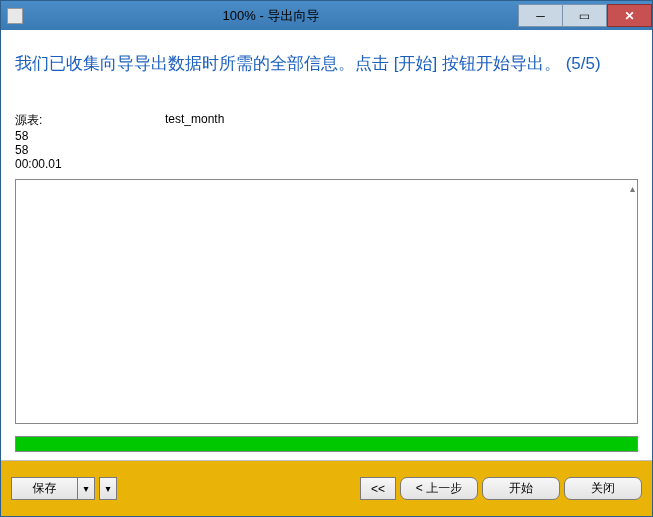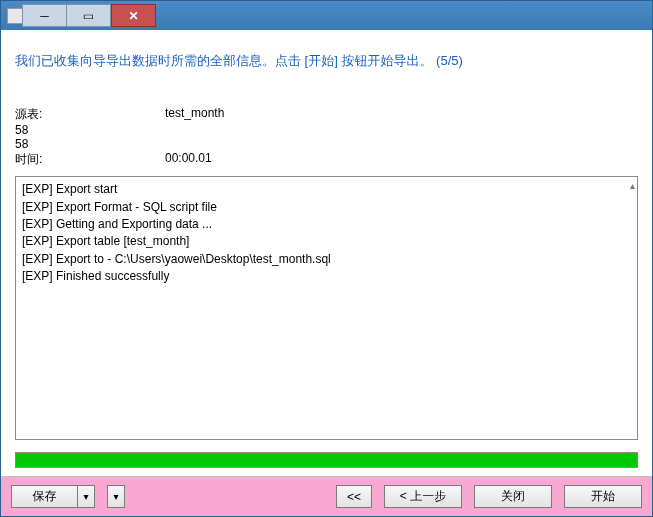--- a/index.html
+++ b/index.html
@@ -6,46 +6,47 @@
   body { margin: 0; padding: 0; font-family: "Microsoft YaHei", "Segoe UI", Tahoma, sans-serif; font-size: 12px; background: #fff; }
   .window { width: 653px; height: 517px; border: 1px solid #2c5e8e; background: #fff; display: flex; flex-direction: column; }
   .titlebar { height: 29px; background: linear-gradient(#4a8cc7,#3b7ab5); display: flex; align-items: center; color: #000; }
   .title-icon { width: 16px; height: 16px; margin-left: 6px; background: #e8e8e8; border: 1px solid #999; display:inline-block; }
   .title-text { flex: 1; text-align: center; color: #000; font-size: 13px; }
   .winbtns { display: flex; }
   .winbtn { width: 45px; height: 23px; display:flex; align-items:center; justify-content:center; font-family: "Segoe UI Symbol", sans-serif; font-size: 12px; }
   .winbtn.min, .winbtn.max { background: #c9d6e4; border: 1px solid #7a94ae; margin-left:-1px; color:#000;}
   .winbtn.close { background: #c75050; border: 1px solid #8a2e2e; color:#fff; font-weight:bold; }
   .content { flex:1; background:#fff; padding: 14px 14px 8px 14px; display:flex; flex-direction:column; }
-  .instr { color: #1a5fbf; font-size: 13px; margin-top: 8px; margin-bottom: 36px; line-height:1.4; }
+  .instr { color: #1a5fbf; font-size: 17px; margin-top: 8px; margin-bottom: 36px; line-height:1.4; }
   .instr .step { }
   .info-rows { font-size: 12px; color:#000; margin-bottom: 8px; }
   .info-row { display:flex; }
   .info-label { width: 150px; }
   .info-value { }
   .log { flex:1; border:1px solid #888; background:#fff; font-family: Tahoma, sans-serif; font-size:12px; padding:4px 6px; overflow:auto; position:relative; white-space:pre-wrap; line-height:1.45; }
   .log .scroll-up { position:absolute; top:2px; right:2px; font-size:10px; color:#777; }
   .progress-wrap { height: 16px; border:1px solid #888; margin-top: 12px; background:#fff; }
   .progress-bar { height:100%; background:#00c800; width:100%; }
-  .buttonbar { height: 40px; background:#f9a8d4; border-top:1px solid #c0c0c0; display:flex; align-items:center; padding: 0 10px; gap:12px; }
+  .buttonbar { height: 56px; background:#eab308; border-top:1px solid #c0c0c0; display:flex; align-items:center; padding: 0 10px; gap:4px; }
   .spacer { flex:1; }
   .btn { height:23px; border:1px solid #7a7a7a; background:linear-gradient(#f7f7f7,#e3e3e3); font-size:12px; display:inline-flex; align-items:center; justify-content:center; cursor:default; font-family: inherit; padding:0; }
   .btn.split-main { width:66px; border-right:none;}
   .btn.split-arrow { width:18px; }
-  .btn.normal { width:78px; }
+  .btn.normal { width:78px;border-radius:7px; }
   .btn.small { width:36px; }
   .split { display:inline-flex; }
   .chev { font-size:10px; }
 </style>
 </head>
 <body>
 
 <div class="window">
   <div class="titlebar">
     <span class="title-icon"></span>
+    <span class="title-text">100% - 导出向导</span>
     <div class="winbtns">
       <div class="winbtn min">─</div>
       <div class="winbtn max">▭</div>
       <div class="winbtn close">✕</div>
     </div>
   </div>
 
   <div class="content">
     <div class="instr">
       <span>我们已收集向导导出数据时所需的全部信息。点击 [开始] 按钮开始导出。</span>
@@ -57,31 +58,25 @@
         <div class="info-label">源表:</div>
         <div class="info-value">test_month</div>
       </div>
       <div class="info-row">
         <div class="info-value">58</div>
       </div>
       <div class="info-row">
         <div class="info-value">58</div>
       </div>
       <div class="info-row">
-        <div class="info-label">时间:</div>
         <div class="info-value">00:00.01</div>
       </div>
     </div>
 
-    <div class="log"><span class="scroll-up">▴</span><span>[EXP] Export start
-[EXP] Export Format - SQL script file
-[EXP] Getting and Exporting data ...
-[EXP] Export table [test_month]
-[EXP] Export to - C:\Users\yaowei\Desktop\test_month.sql
-[EXP] Finished successfully</span></div>
+    <div class="log"><span class="scroll-up">▴</span></div>
 
     <div class="progress-wrap">
       <div class="progress-bar"></div>
     </div>
   </div>
 
   <div class="buttonbar">
     <span class="split">
       <button class="btn split-main">
           <span>保存 </span>
@@ -91,16 +86,16 @@
         </button>
     </span>
     <span class="split">
       <button class="btn split-arrow">
           <span class="chev">▾</span>
         </button>
     </span>
     <span class="spacer"></span>
     <button class="btn small">&lt;&lt;</button>
     <button class="btn normal">&lt; 上一步</button>
+    <button class="btn normal">开始</button>
     <button class="btn normal">关闭</button>
-    <button class="btn normal">开始</button>
   </div>
 </div>
 
 </body></html>

